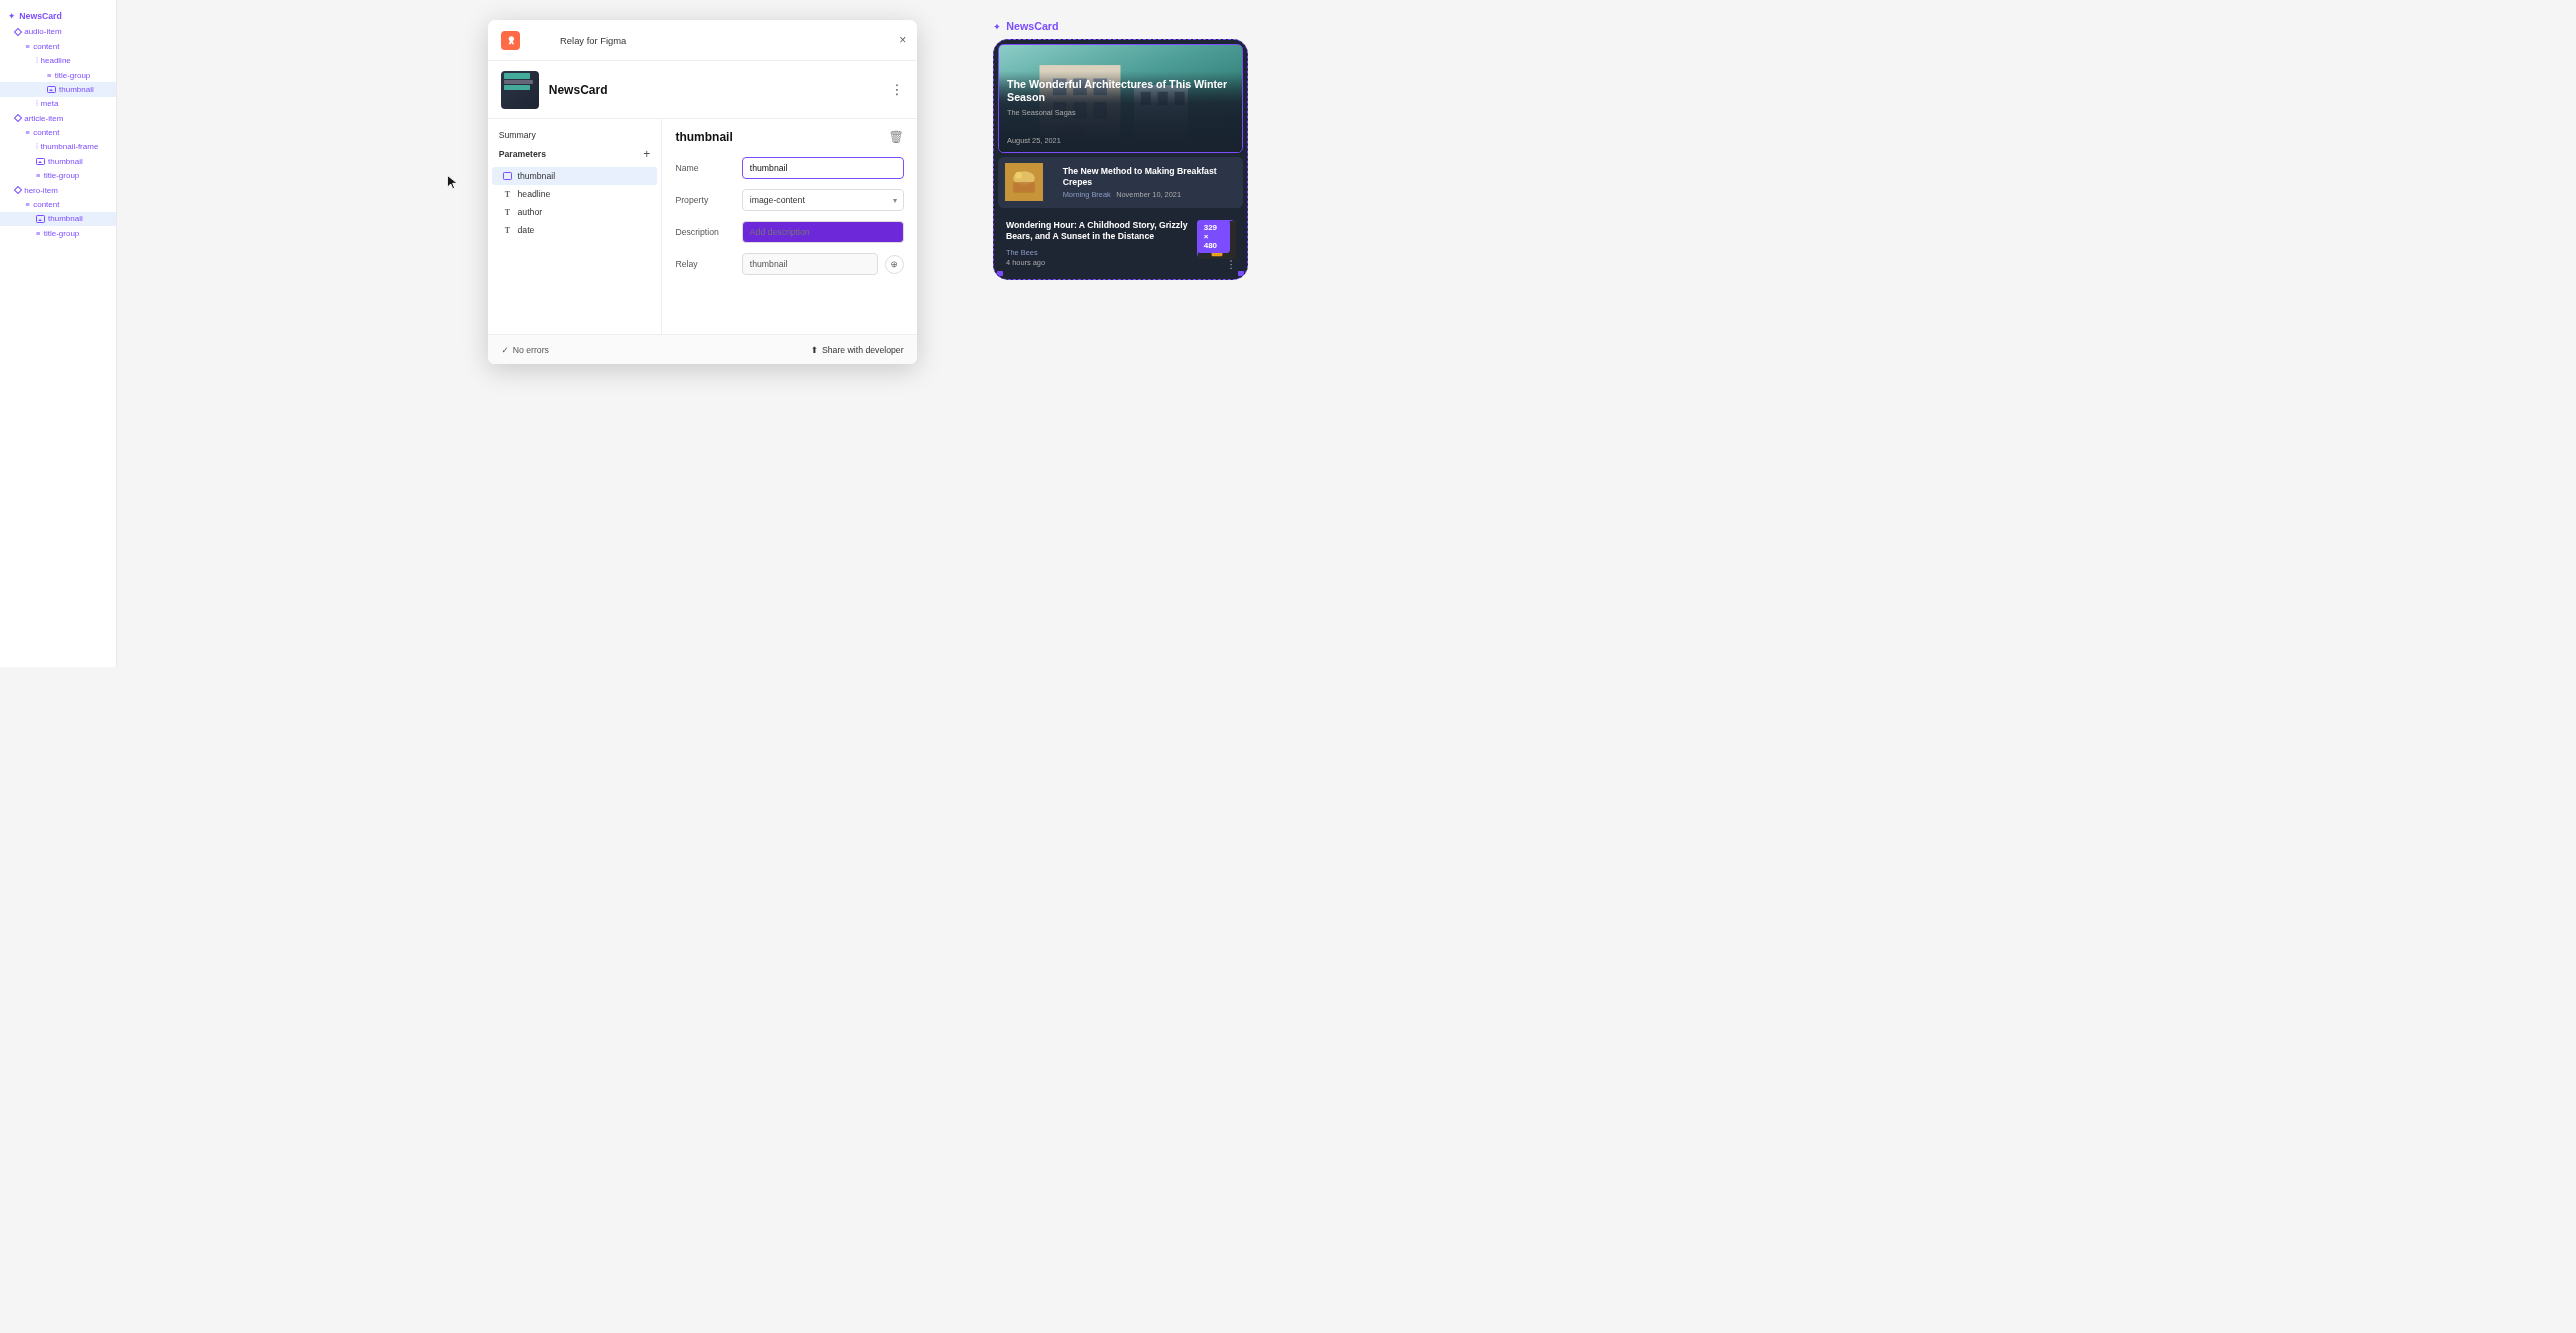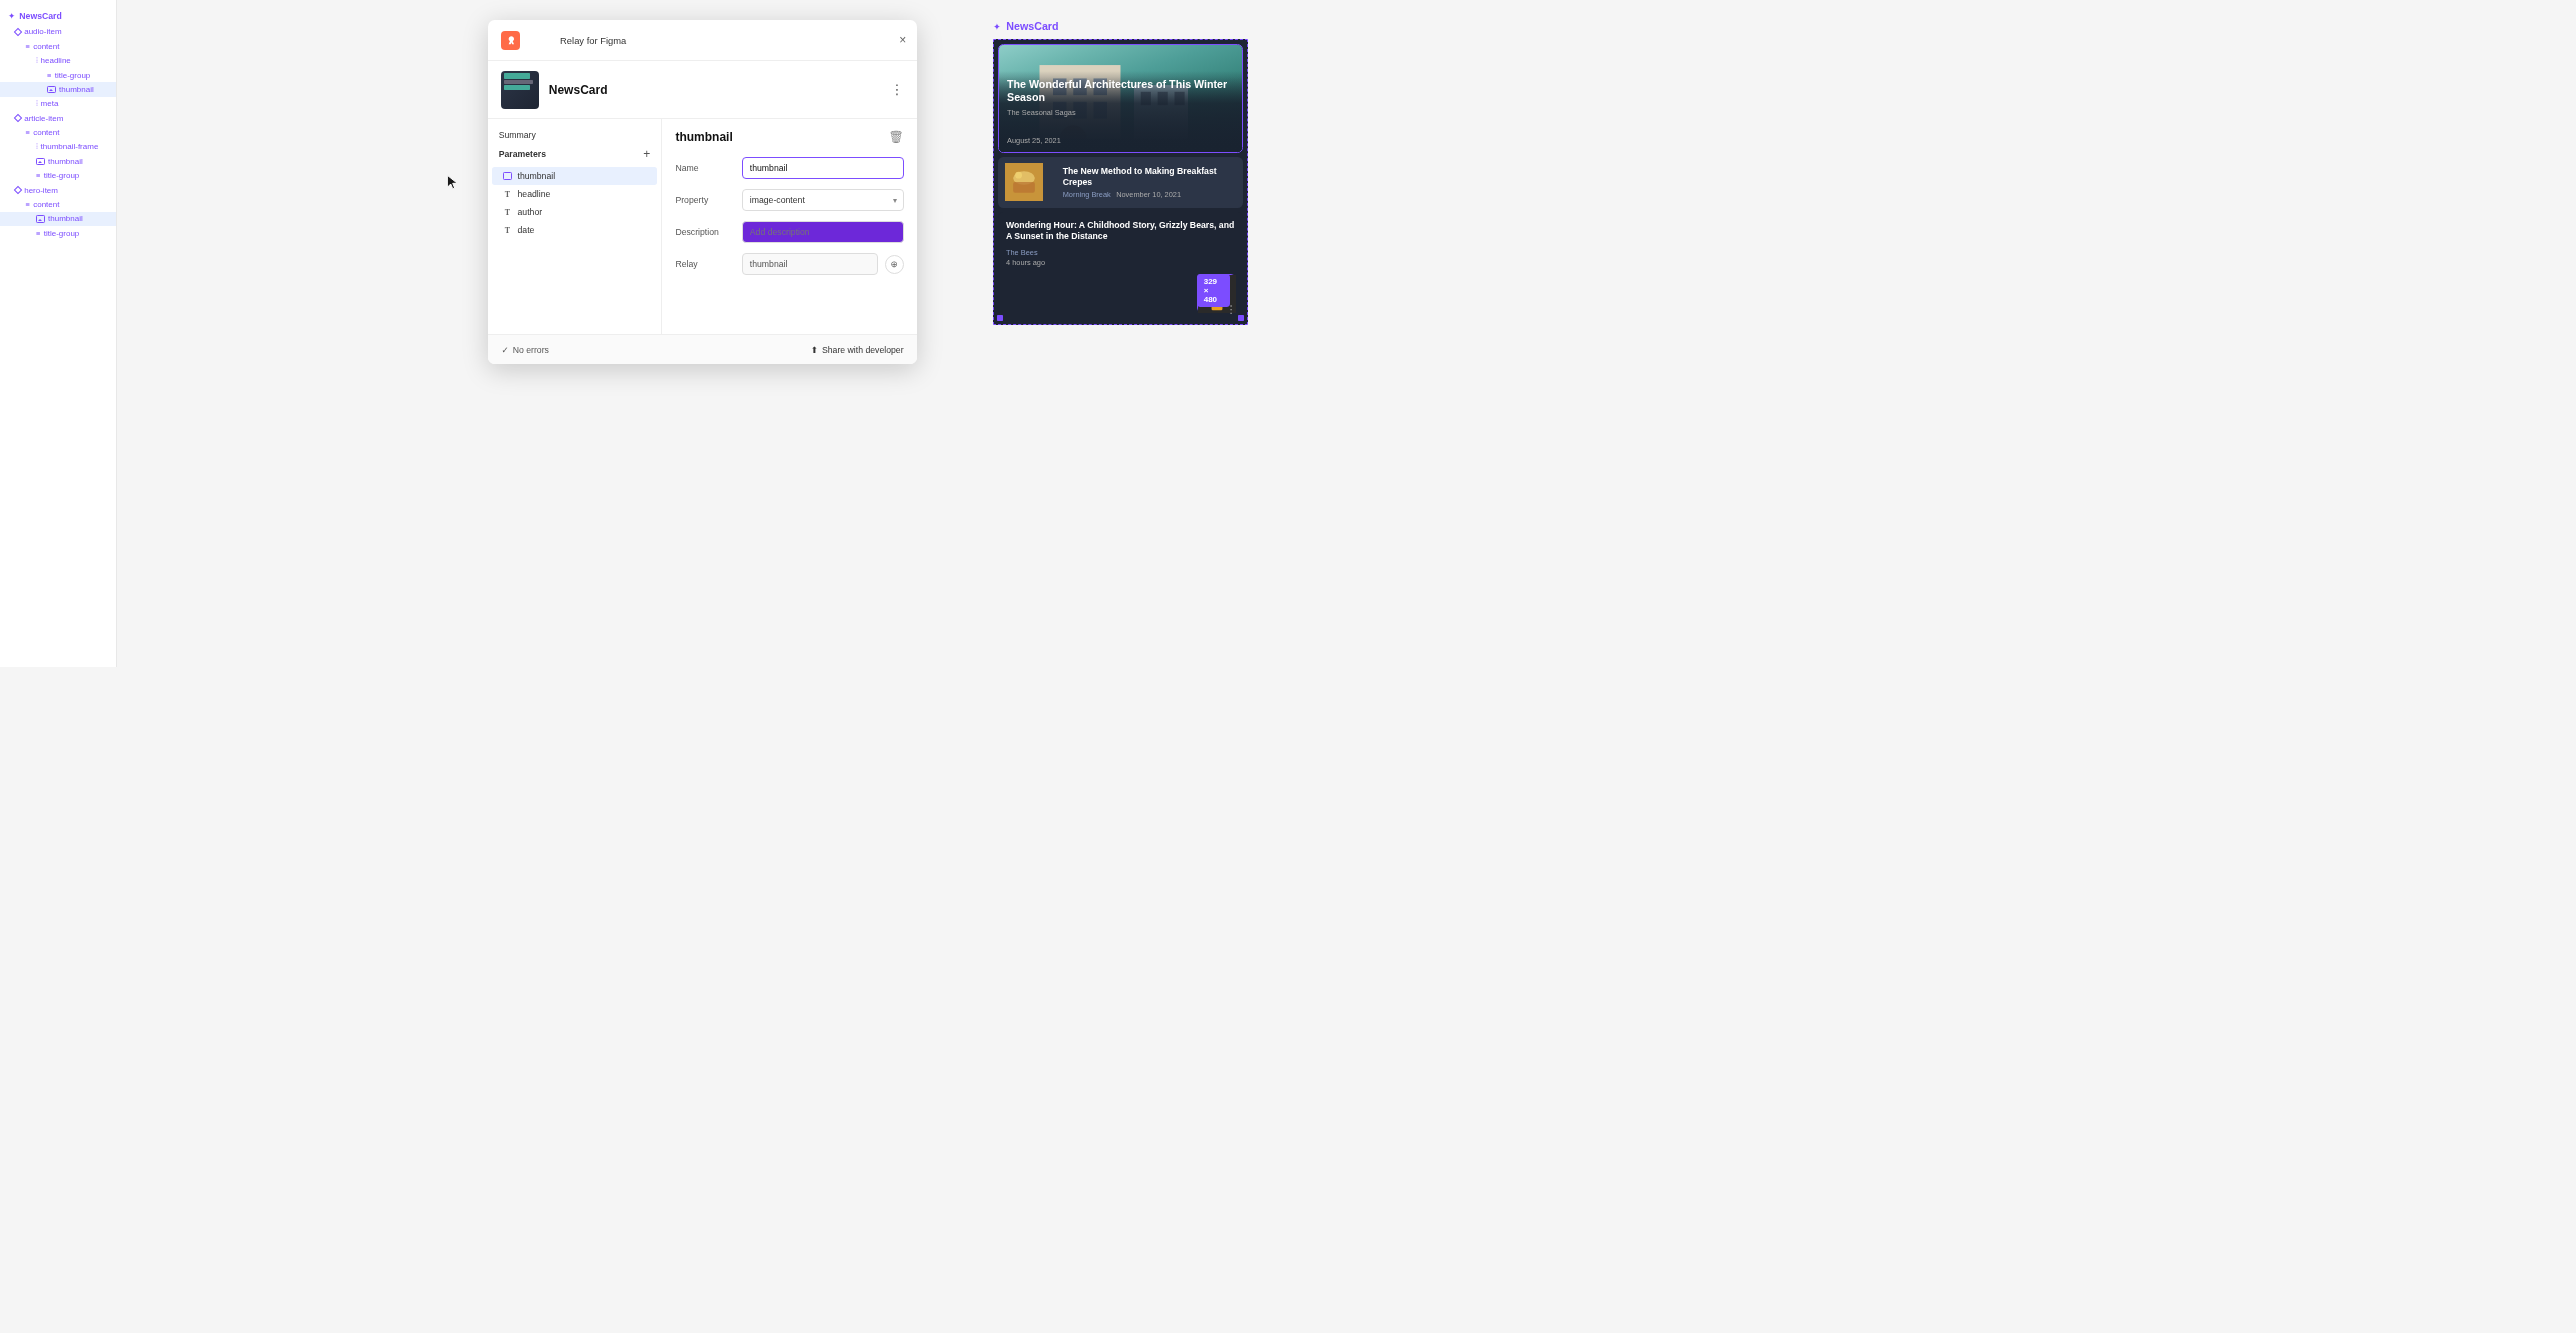--- a/index.html
+++ b/index.html
@@ -386,21 +386,21 @@
       font-weight: 700;
       color: #7c4dff;
     }
     .preview-icon {
       color: #7c4dff;
       font-size: 9.4px;
     }
 
     .newscard-preview {
       border: 1.3px dashed #7c4dff;
-      border-radius: 1px;
+      border-radius: 15px;
       background: #1e2533;
       overflow: hidden;
       position: relative;
     }
 
     
     .hero-card {
       position: relative;
       border: 1.3px solid #7c4dff;
       border-radius: 5.4px;
@@ -472,28 +472,27 @@
       font-size: 7.4px;
       color: #aaa;
       display: flex;
       gap: 5.4px;
     }
     .article-source { color: #8b9dc3; font-size: 7.4px; }
 
     
     .bottom-card {
       display: flex;
-      align-items: flex-end;
+      align-items: flex-start;
       background: #1e2533;
       margin: 0 4px 4px;
       border-radius: 5.4px;
       padding: 8px;
       gap: 6.7px;
       position: relative;
-      flex-direction: column;
     }
     .bottom-text { flex: 1; }
     .bottom-headline {
       font-size: 8.7px;
       font-weight: 600;
       color: #fff;
       line-height: 1.3;
       margin-bottom: 5.4px;
     }
     .bottom-source {

